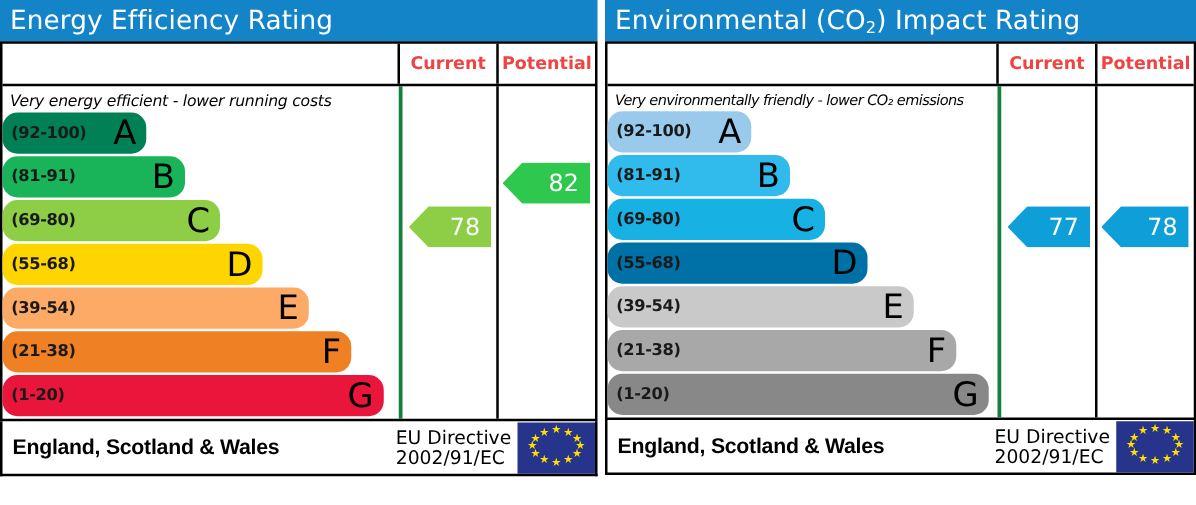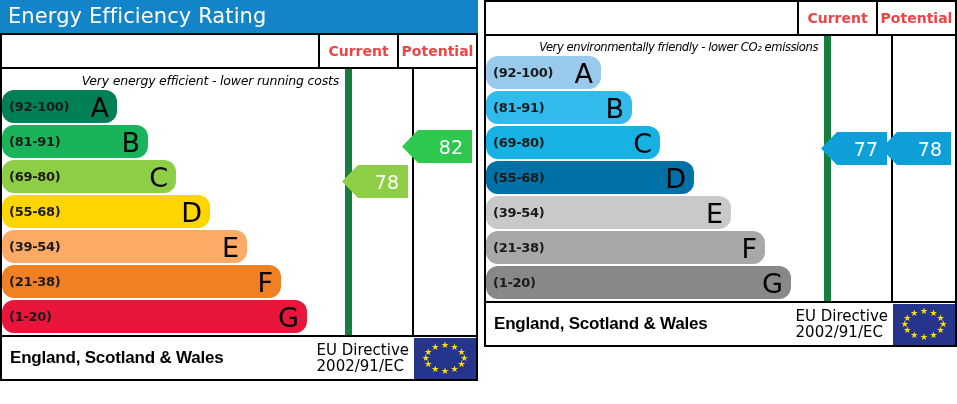--- a/index.html
+++ b/index.html
@@ -15,22 +15,22 @@
 
   
   .table{border:2px solid #000;border-top:2px solid #000;box-sizing:border-box;}
   .hdr{display:flex;height:34px;border-bottom:2px solid #000;box-sizing:border-box;}
   .hdr .sp{flex:1;border-right:2px solid #000;}
   .hdr .ch{width:77px;border-right:2px solid #000;display:flex;align-items:center;justify-content:center;
            font-size:14px;font-weight:bold;color:#ef4444;}
   .hdr .ch.last{border-right:none;}
 
   .body{display:flex;box-sizing:border-box;}
-  .bars-col{flex:1;border-right:7px solid #15803d;position:relative;box-sizing:border-box;padding:0;text-align:right;}
-  .cur-col,.pot-col{width:62px;position:relative;box-sizing:border-box;}
+  .bars-col{flex:1;border-right:3px solid #15803d;position:relative;box-sizing:border-box;padding:0;}
+  .cur-col,.pot-col{width:77px;position:relative;box-sizing:border-box;}
   .cur-col{border-right:2px solid #000;}
 
   .capt{font-size:12.5px;font-style:italic;color:#000;padding:4px 6px 2px 6px;
         font-family:"DejaVu Sans",sans-serif;white-space:nowrap;letter-spacing:-.2px;}
   .capt.small{font-size:11.6px;letter-spacing:-.45px;}
 
   .bar{height:33px;margin-bottom:2px;position:relative;display:flex;align-items:center;
        box-sizing:border-box;border-radius:12px;}
   .bar .rng{font-size:13px;font-weight:bold;color:#1a1a1a;padding-left:7px;letter-spacing:-.3px;}
   .bar .ltr{position:absolute;right:8px;top:50%;transform:translateY(-50%);
@@ -133,20 +133,23 @@
           <span class="star" style="left: 34.5%; top: 76.8468%;">★</span>
           <span class="star" style="left: 23.1532%; top: 65.5%;">★</span>
           <span class="star" style="left: 19%; top: 50%;">★</span>
           <span class="star" style="left: 23.1532%; top: 34.5%;">★</span>
           <span class="star" style="left: 34.5%; top: 23.1532%;">★</span>
         </div>
     </div>
   </div>
 
   <div class="epc">
+    <div class="title-bar">
+      <span><span>Environmental (CO</span><sub>2</sub><span>) Impact Rating</span></span>
+    </div>
 
     <div class="table">
       <div class="hdr">
         <div class="sp"></div>
         <div class="ch">Current</div>
         <div class="ch last">Potential</div>
       </div>
 
       <div class="body">
         <div class="bars-col">

